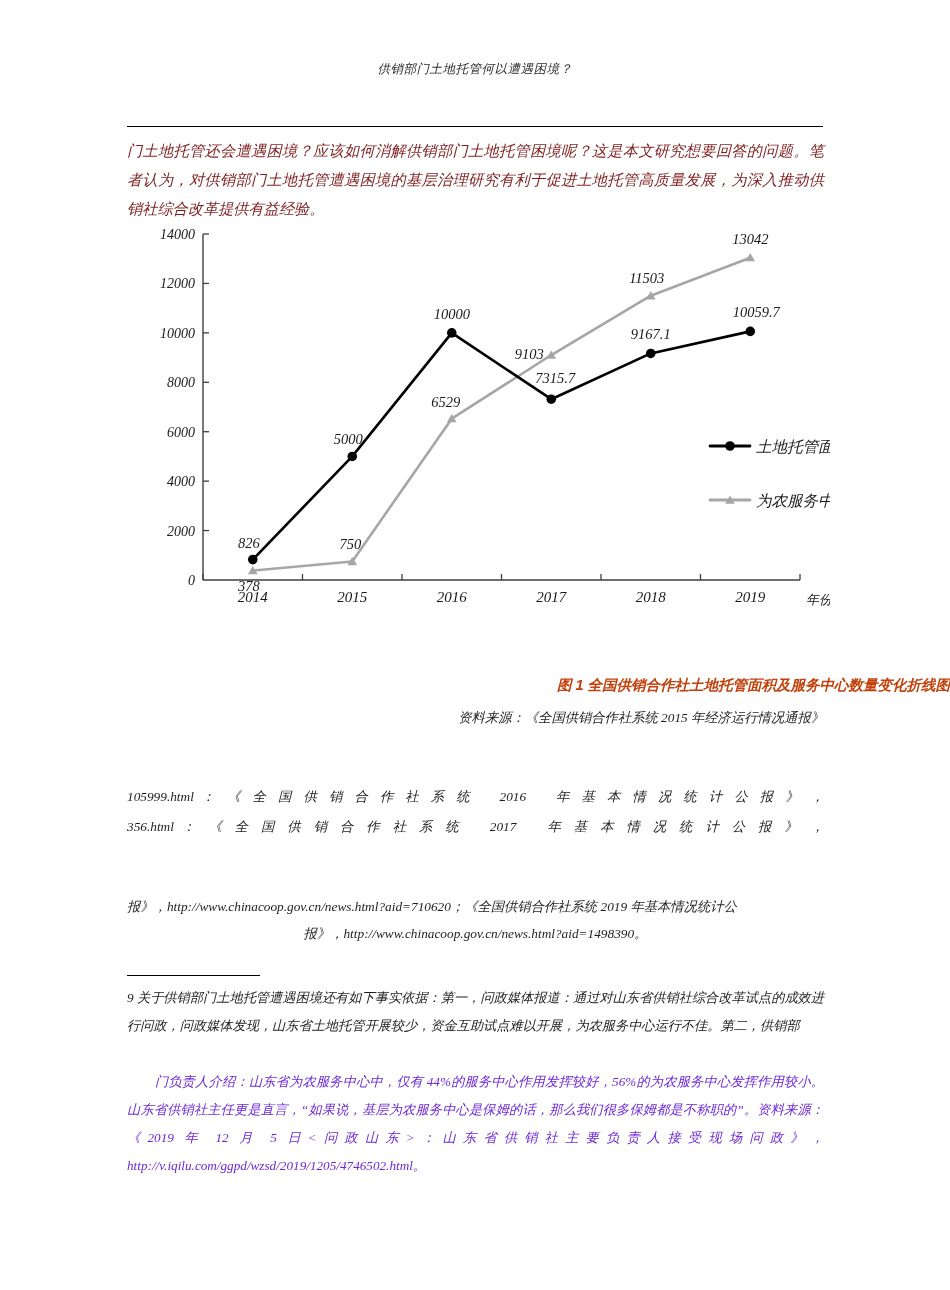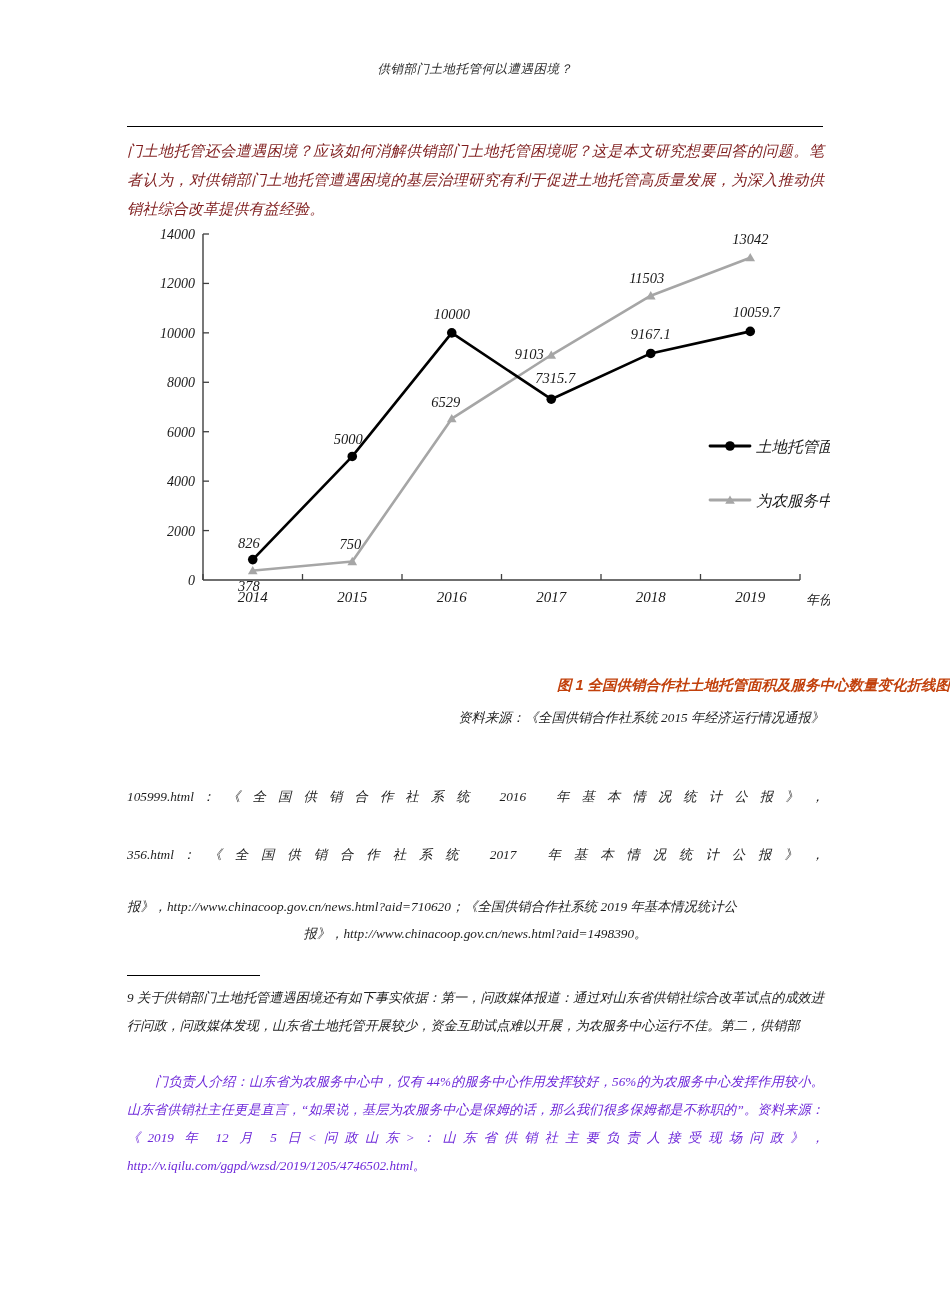--- a/index.html
+++ b/index.html
@@ -100,21 +100,21 @@
     font-size: 13.3px;
     line-height: 27px;
     color: #1d1d1d;
   }
   .src-just {
     text-align: justify;
     text-align-last: justify;
   }
   .src-p1 { top: 759px; margin-top: 24px; }
   .src-p2 { top: 786px; }
-  .src-p3 { top: 813px; margin-top: 28px; }
+  .src-p3 { top: 813px; }
   .src-p4 { top: 840px; }
   .src-p5 { top: 866px; text-align: justify; text-justify: inter-ideograph; }
   .src-p6 { top: 893px; text-align: justify; text-justify: inter-ideograph; }
   .src-p7 { top: 920px; text-align: center; }
 
   
   .fn-rule {
     position: absolute;
     left: 127px; top: 975px;
     width: 133px;

